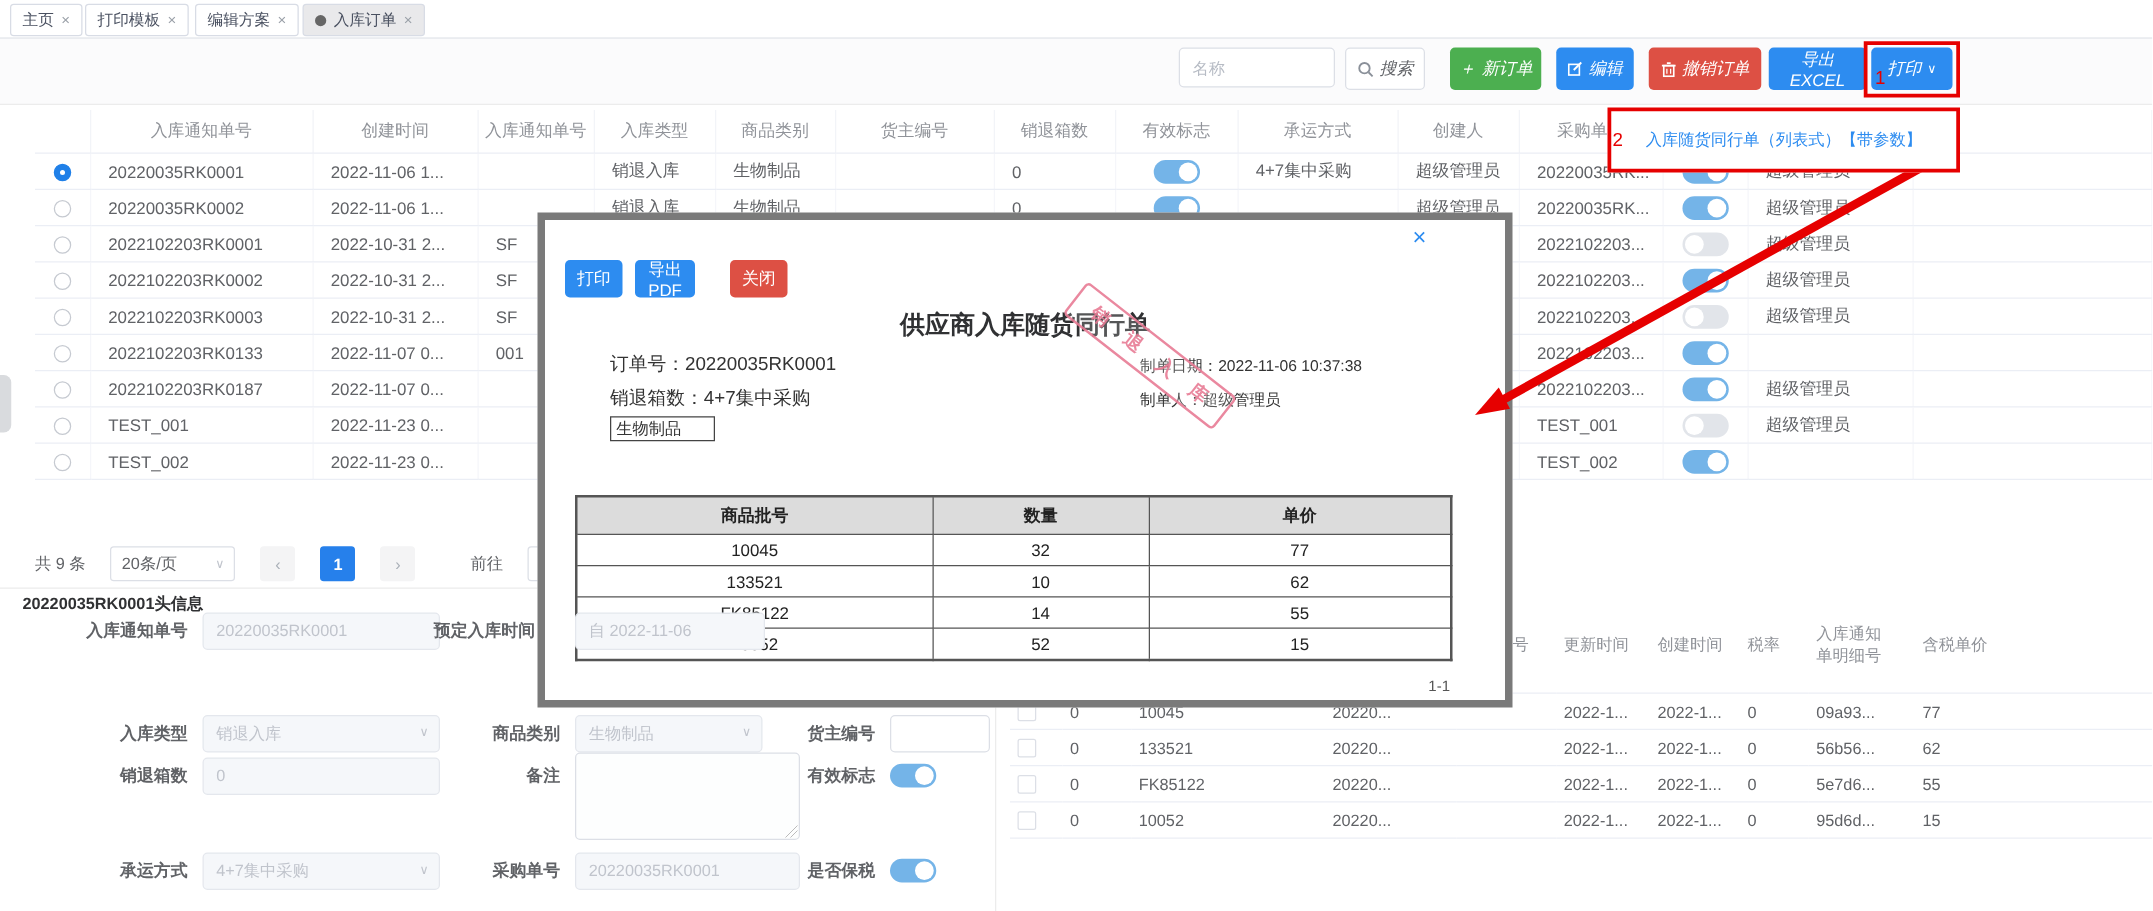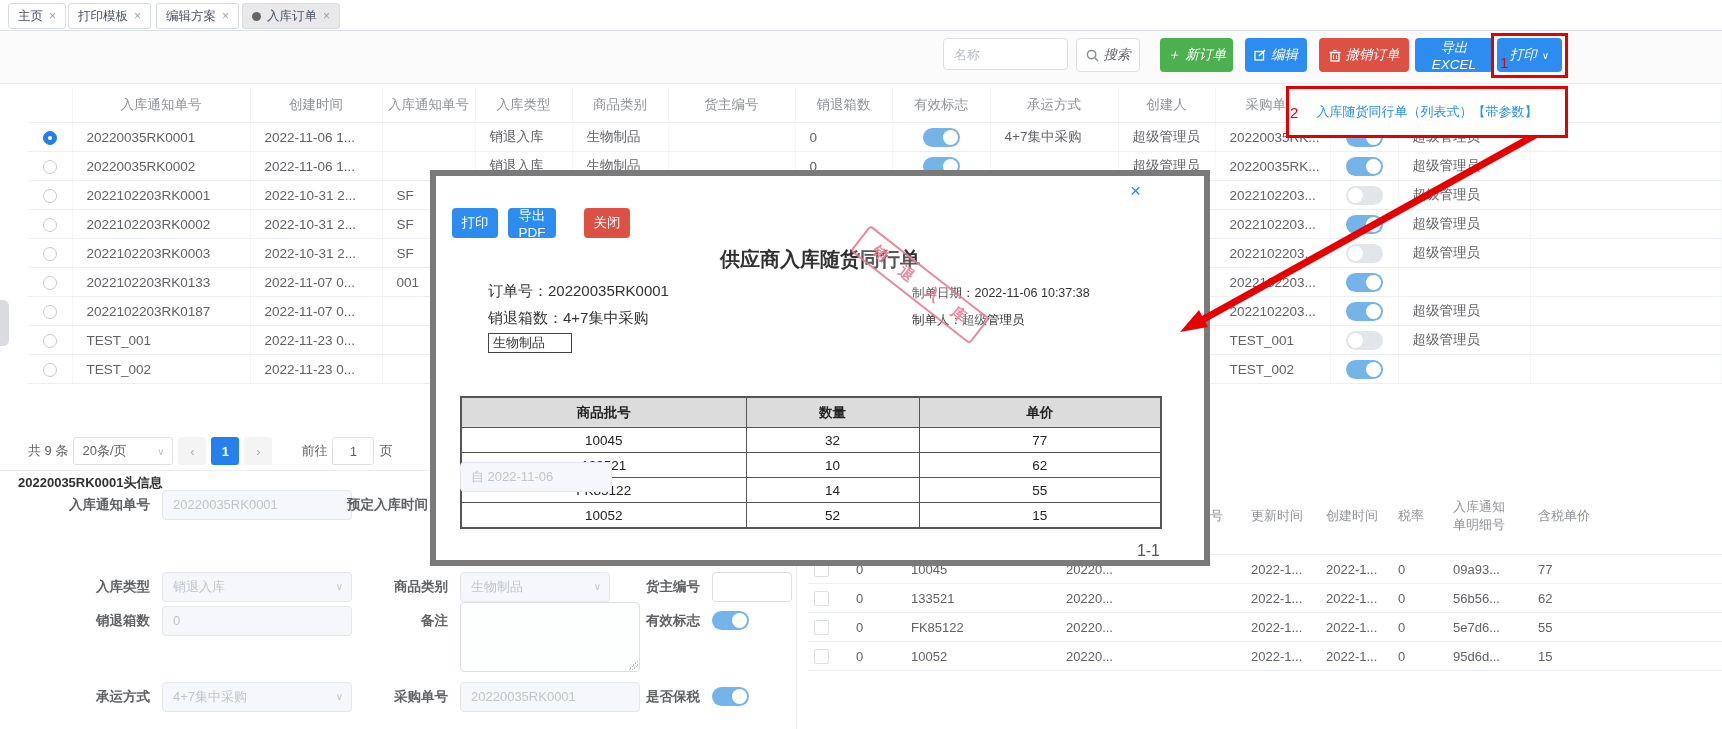--- a/index.html
+++ b/index.html
@@ -32,21 +32,21 @@
   .rd.sel{background:#2080e8;border-color:#2080e8;position:relative;}
   .rd.sel::after{content:"";position:absolute;width:4px;height:4px;background:#fff;border-radius:50%;top:4px;left:4px;}
   
   .tg{width:37px;height:19px;border-radius:10px;background:#74b4e8;position:relative;display:inline-block;vertical-align:middle;cursor:pointer;}
   .tg::after{content:"";position:absolute;width:15px;height:15px;border-radius:50%;background:#fff;top:2px;right:2px;}
   .tg.off{background:#e2e5ea;}
   .tg.off::after{left:2px;right:auto;}
   
   .left-handle{position:absolute;left:0;top:300px;width:9px;height:46px;background:#d9dbde;border-radius:0 6px 6px 0;}
   
-  .pagination{position:absolute;left:28px;top:436px;height:30px;display:flex;align-items:center;font-size:13px;color:#606266;gap:5px;}
+  .pagination{position:absolute;left:28px;top:436px;height:30px;display:flex;align-items:center;font-size:13px;color:#606266;gap:20px;}
   .psel{width:100px;height:28px;box-sizing:border-box;border:1px solid #dcdfe6;border-radius:3px;display:flex;align-items:center;justify-content:space-between;padding:0 8px;color:#606266;background:#fff;cursor:pointer;}
   .psel .caret{color:#c0c4cc;}
   .pbtn{width:28px;height:28px;border-radius:3px;background:#f4f4f5;color:#aab0b8;display:flex;align-items:center;justify-content:center;font-size:13px;cursor:pointer;}
   .pbtn.cur{background:#2680eb;color:#fff;font-weight:bold;}
   .pgoto{width:42px;height:28px;box-sizing:border-box;border:1px solid #dcdfe6;border-radius:3px;text-align:center;font-size:13px;color:#606266;}
   .hline{position:absolute;left:0;top:470px;width:796px;border-top:1px solid #ececec;}
   .vline{position:absolute;left:796px;top:470px;height:259px;border-left:1px solid #ececec;}
   
   .section-title{position:absolute;left:18px;top:474px;font-size:13px;font-weight:bold;color:#303133;}
   .flabel{position:absolute;height:30px;line-height:30px;text-align:right;font-size:13.5px;font-weight:bold;color:#606266;white-space:nowrap;}
@@ -67,21 +67,21 @@
   .mbtn{position:absolute;top:32px;height:30px;border:none;border-radius:4px;color:#fff;font-size:13.5px;display:flex;align-items:center;justify-content:center;cursor:pointer;font-family:inherit;}
   .mtitle{position:absolute;left:0;top:70px;width:768px;text-align:center;font-size:20px;font-weight:bold;color:#303133;}
   .minfo{position:absolute;font-size:15px;color:#333;}
   .minfo.small{font-size:12.5px;}
   .stamp{position:absolute;left:408px;top:92px;border:2px solid #e87c95;border-radius:4px;color:#e87c95;font-size:15px;font-weight:bold;letter-spacing:7px;padding:5px 10px 5px 16px;transform:rotate(38deg);opacity:.9;background:rgba(255,255,255,.2);}
   .cat-box{position:absolute;left:52px;top:157px;width:84px;height:20px;box-sizing:border-box;border:1.5px solid #444;font-size:13px;color:#333;line-height:17px;padding-left:4px;}
   .doc-table{position:absolute;left:24px;top:220px;width:700px;border:2px solid #555;font-size:13.5px;color:#222;}
   .doc-table th{height:27px;background:#dcdcdc;border:1px solid #555;font-weight:bold;text-align:center;}
   .doc-table td{height:22px;border:1px solid #555;text-align:center;}
   .doc-table td.left{text-align:left;padding-left:8px;}
-  .doc-page{position:absolute;left:24px;top:366px;width:700px;text-align:right;font-size:16px;color:#555;}
+  .doc-page{position:absolute;left:24px;top:366px;width:700px;text-align:right;font-size:12px;color:#555;}
   
   .float-date{z-index:55;}
   
   .ann-box{position:absolute;border:3px solid #e60000;box-sizing:border-box;z-index:100;}
   .ann-box1{left:1491px;top:33px;width:77px;height:45px;background:transparent;}
   .ann-box2{left:1286px;top:86px;width:282px;height:52px;background:#fff;display:flex;align-items:center;justify-content:center;cursor:pointer;}
   .ann-box2 span{color:#2d8cf0;font-size:13px;white-space:nowrap;}
   .ann-num{position:absolute;color:#e60000;font-size:15px;z-index:101;font-weight:normal;}
   .arrow-svg{position:absolute;left:0;top:0;width:1722px;height:729px;pointer-events:none;z-index:90;}
   .icon-svg{display:inline-block;vertical-align:middle;}
@@ -361,21 +361,21 @@
   </div>
 
   <div class="hline"></div>
   <div class="vline"></div>
 
   <div class="section-title">20220035RK0001头信息</div>
 
   <div class="flabel" style="left:0;width:150px;top:490px">入库通知单号</div>
   <div class="ffield" style="left:162px;width:190px;top:490px">20220035RK0001</div>
   <div class="flabel" style="left:310px;width:118px;top:490px">预定入库时间</div>
-  <div class="ffield float-date" style="left:460px;width:152px;top:462px;position:absolute">自 2022-11-06</div>
+  <div class="ffield float-date" style="left:460px;width:152px;top:490px;position:absolute">自 2022-11-06</div>
 
   <div class="flabel" style="left:0;width:150px;top:572px">入库类型</div>
   <div class="ffield" style="left:162px;width:190px;top:572px"><span>销退入库</span><span class="caret">∨</span></div>
   <div class="flabel" style="left:330px;width:118px;top:572px">商品类别</div>
   <div class="ffield" style="left:460px;width:150px;top:572px"><span>生物制品</span><span class="caret">∨</span></div>
   <div class="flabel" style="left:582px;width:118px;top:572px">货主编号</div>
   <div class="ffield enabled" style="left:712px;width:80px;top:572px"></div>
 
   <div class="flabel" style="left:0;width:150px;top:606px">销退箱数</div>
   <div class="ffield" style="left:162px;width:190px;top:606px">0</div>

